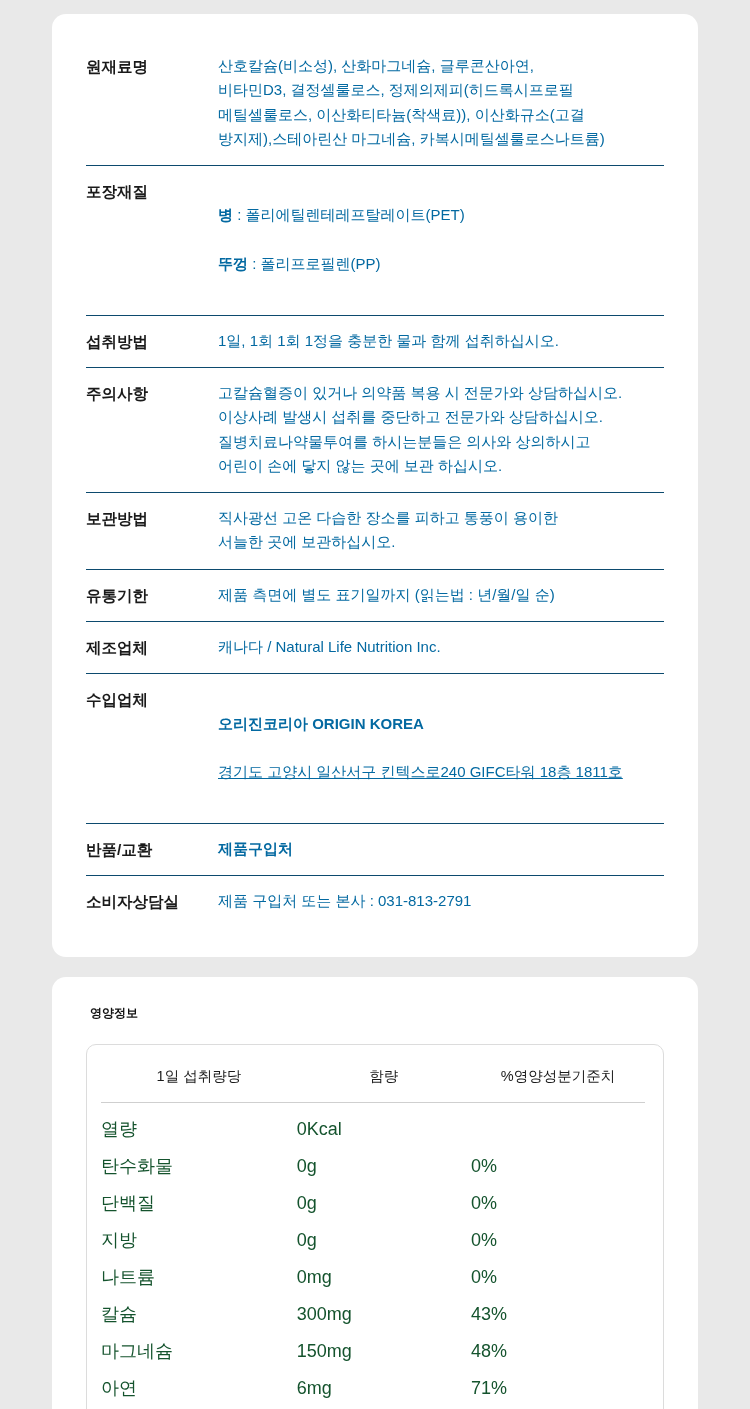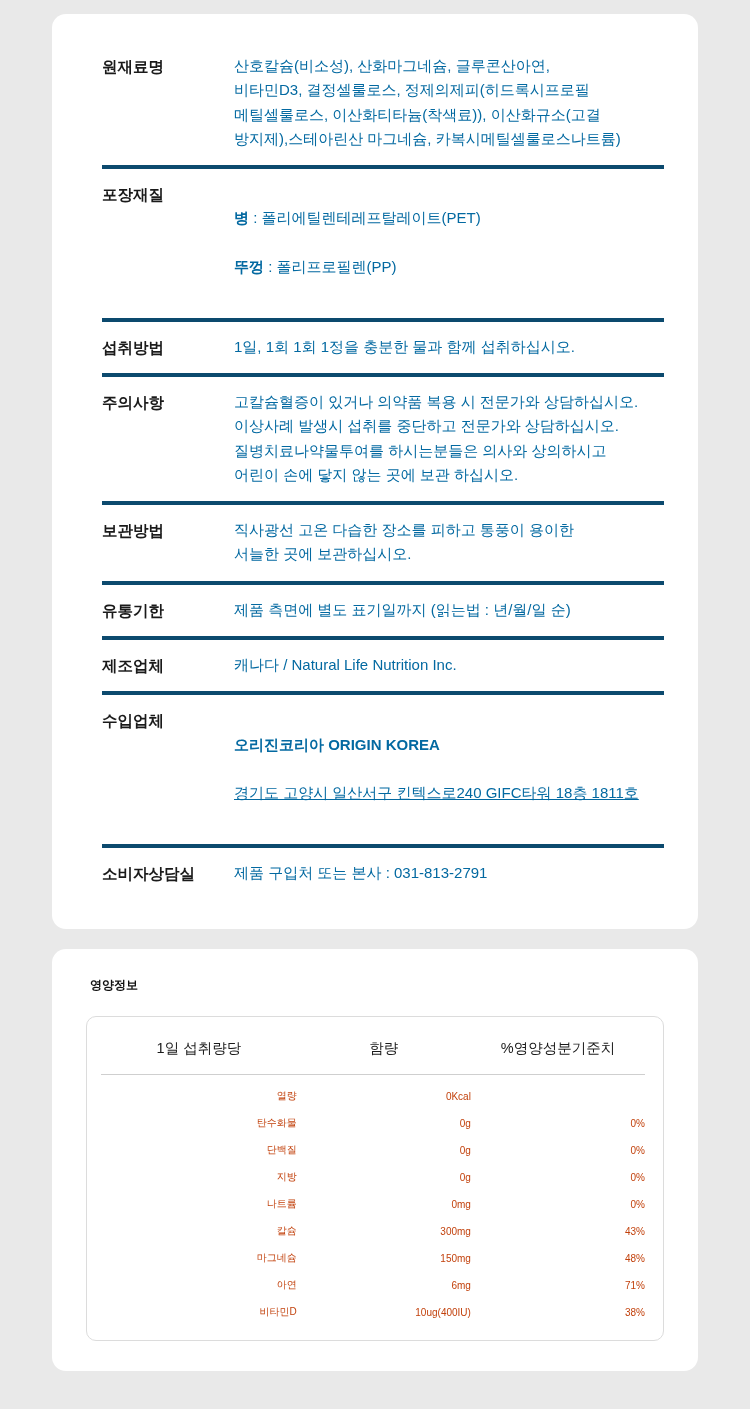--- a/index.html
+++ b/index.html
@@ -21,30 +21,30 @@
     padding: 14px 0 0 0;
     position: relative;
   }
   .card {
     background: #ffffff;
     margin: 0 52px;
     border-radius: 14px;
     box-sizing: border-box;
   }
   .card-info {
-    padding: 26px 34px 30px 50px;
+    padding: 26px 34px 30px 34px;
   }
   .spacer {
     height: 20px;
   }
   .row {
     display: flex;
     align-items: flex-start;
     padding: 13px 0 14px 0;
-    border-top: 4px solid #0c4a6e;
+    border-top: 1px solid #0c4a6e;
   }
   .row.first {
     border-top: none;
     padding-top: 14px;
   }
   .row-label {
     width: 132px;
     flex: 0 0 132px;
     font-size: 15.5px;
     font-weight: bold;
@@ -99,24 +99,24 @@
     font-weight: normal;
     color: #1a1a1a;
     padding: 16px 0 16px 0;
     text-align: center;
     border-bottom: 1px solid #cfcfcf;
   }
   table.nutrition th.c0 { width: 36%; }
   table.nutrition th.c1 { width: 32%; }
   table.nutrition th.c2 { width: 32%; }
   table.nutrition td {
-    font-size: 10px;
-    color: #c2410c;
+    font-size: 18px;
+    color: #14532d;
     padding: 6.5px 0;
-    text-align: right;
+    text-align: left;
   }
   table.nutrition tr.first-data td {
     padding-top: 14px;
   }
 </style>
 </head>
 <body>
 
 <div class="page">
 
@@ -168,20 +168,24 @@
     </div>
 
     <div class="row">
       <div class="row-label">수입업체</div>
       <div class="row-value">
         <div class="lead">오리진코리아 ORIGIN KOREA</div>
         <div class="sub">경기도 고양시 일산서구 킨텍스로240 GIFC타워 18층 1811호</div>
       </div>
     </div>
 
+    <div class="row">
+      <div class="row-label">반품/교환</div>
+      <div class="row-value bold">제품구입처</div>
+    </div>
 
     <div class="row">
       <div class="row-label">소비자상담실</div>
       <div class="row-value">제품 구입처 또는 본사 : 031-813-2791</div>
     </div>
 
   </div>
 
   <div class="spacer"></div>
 

